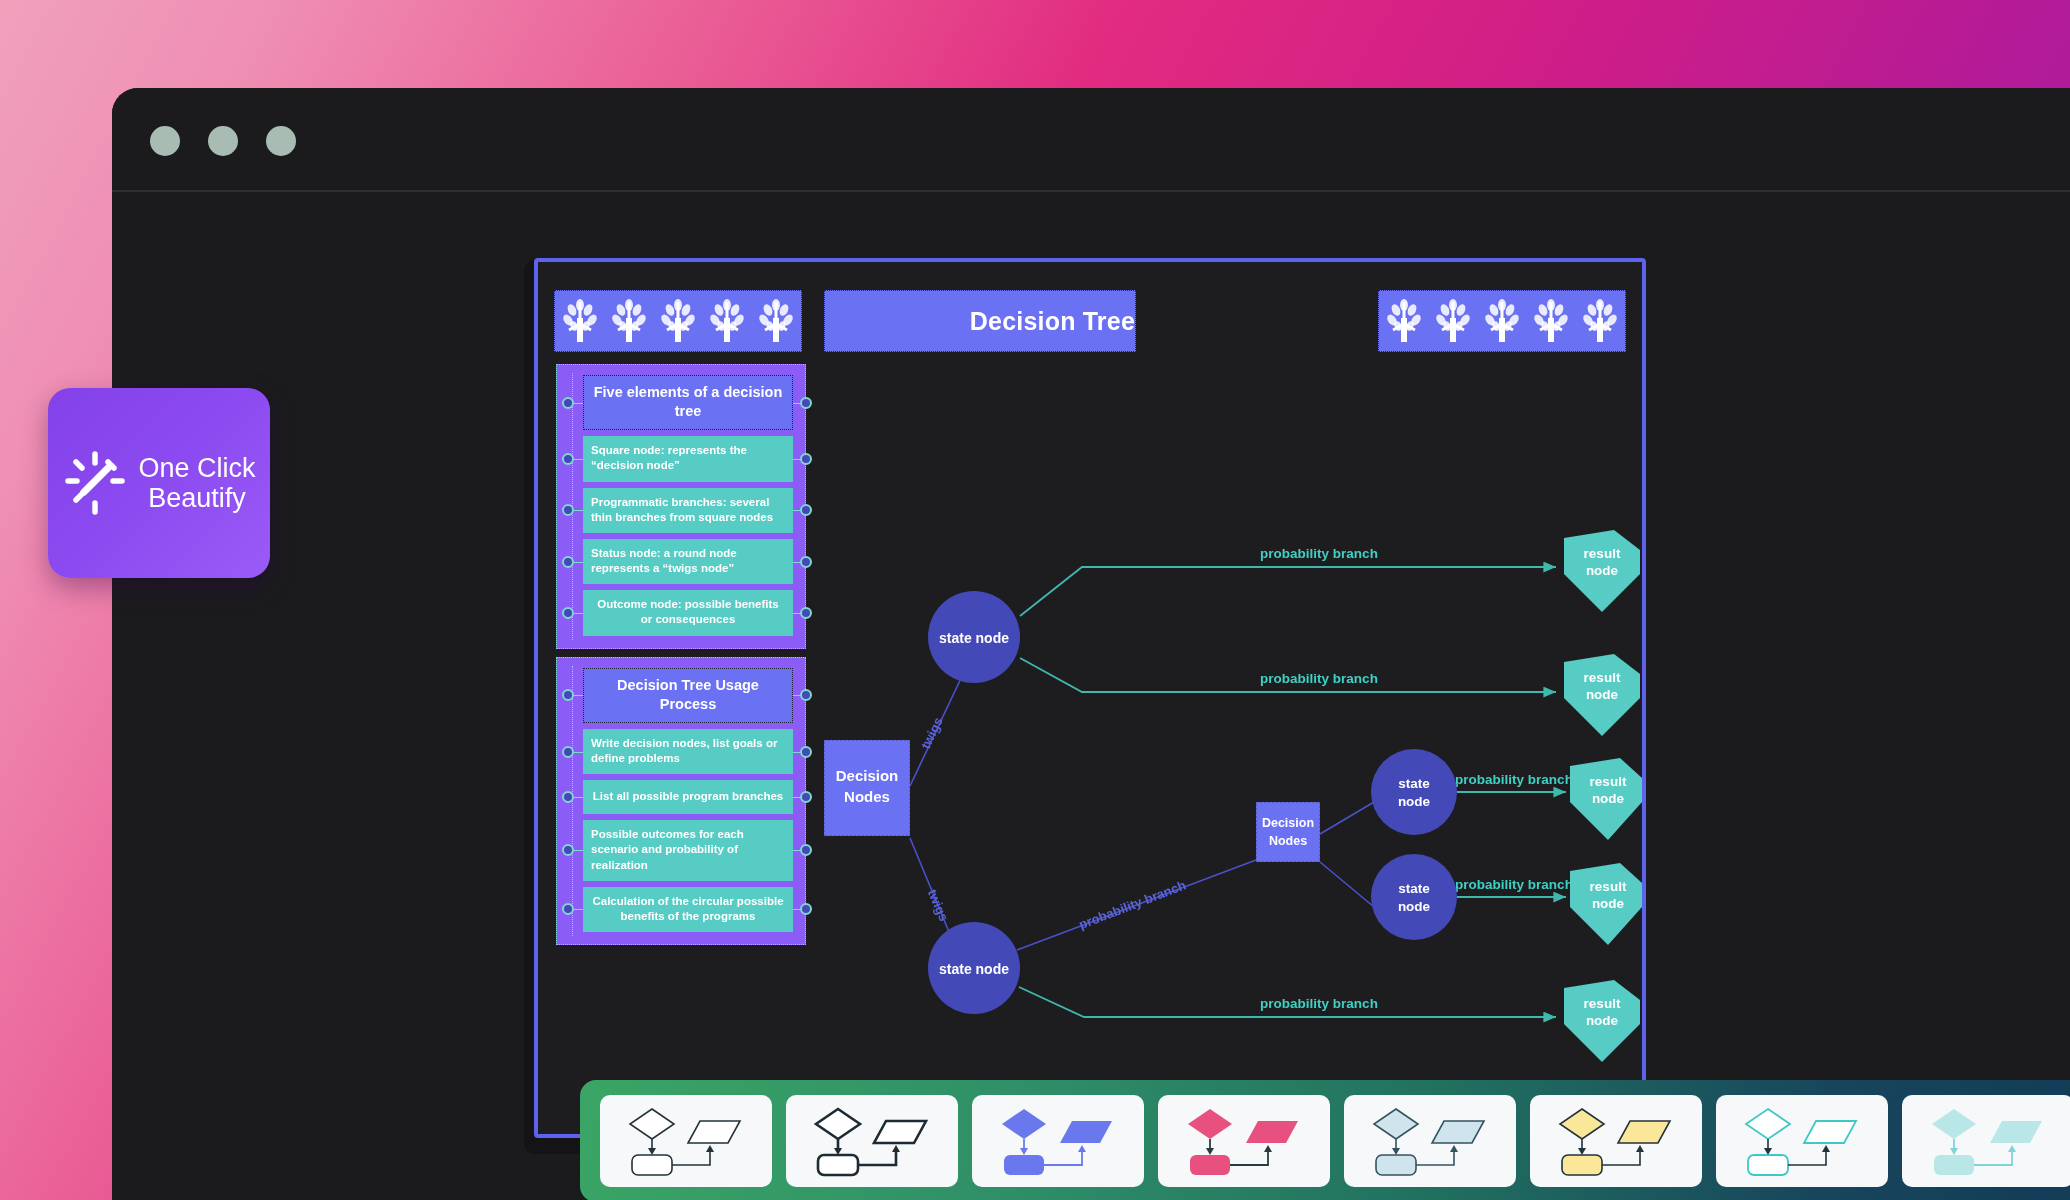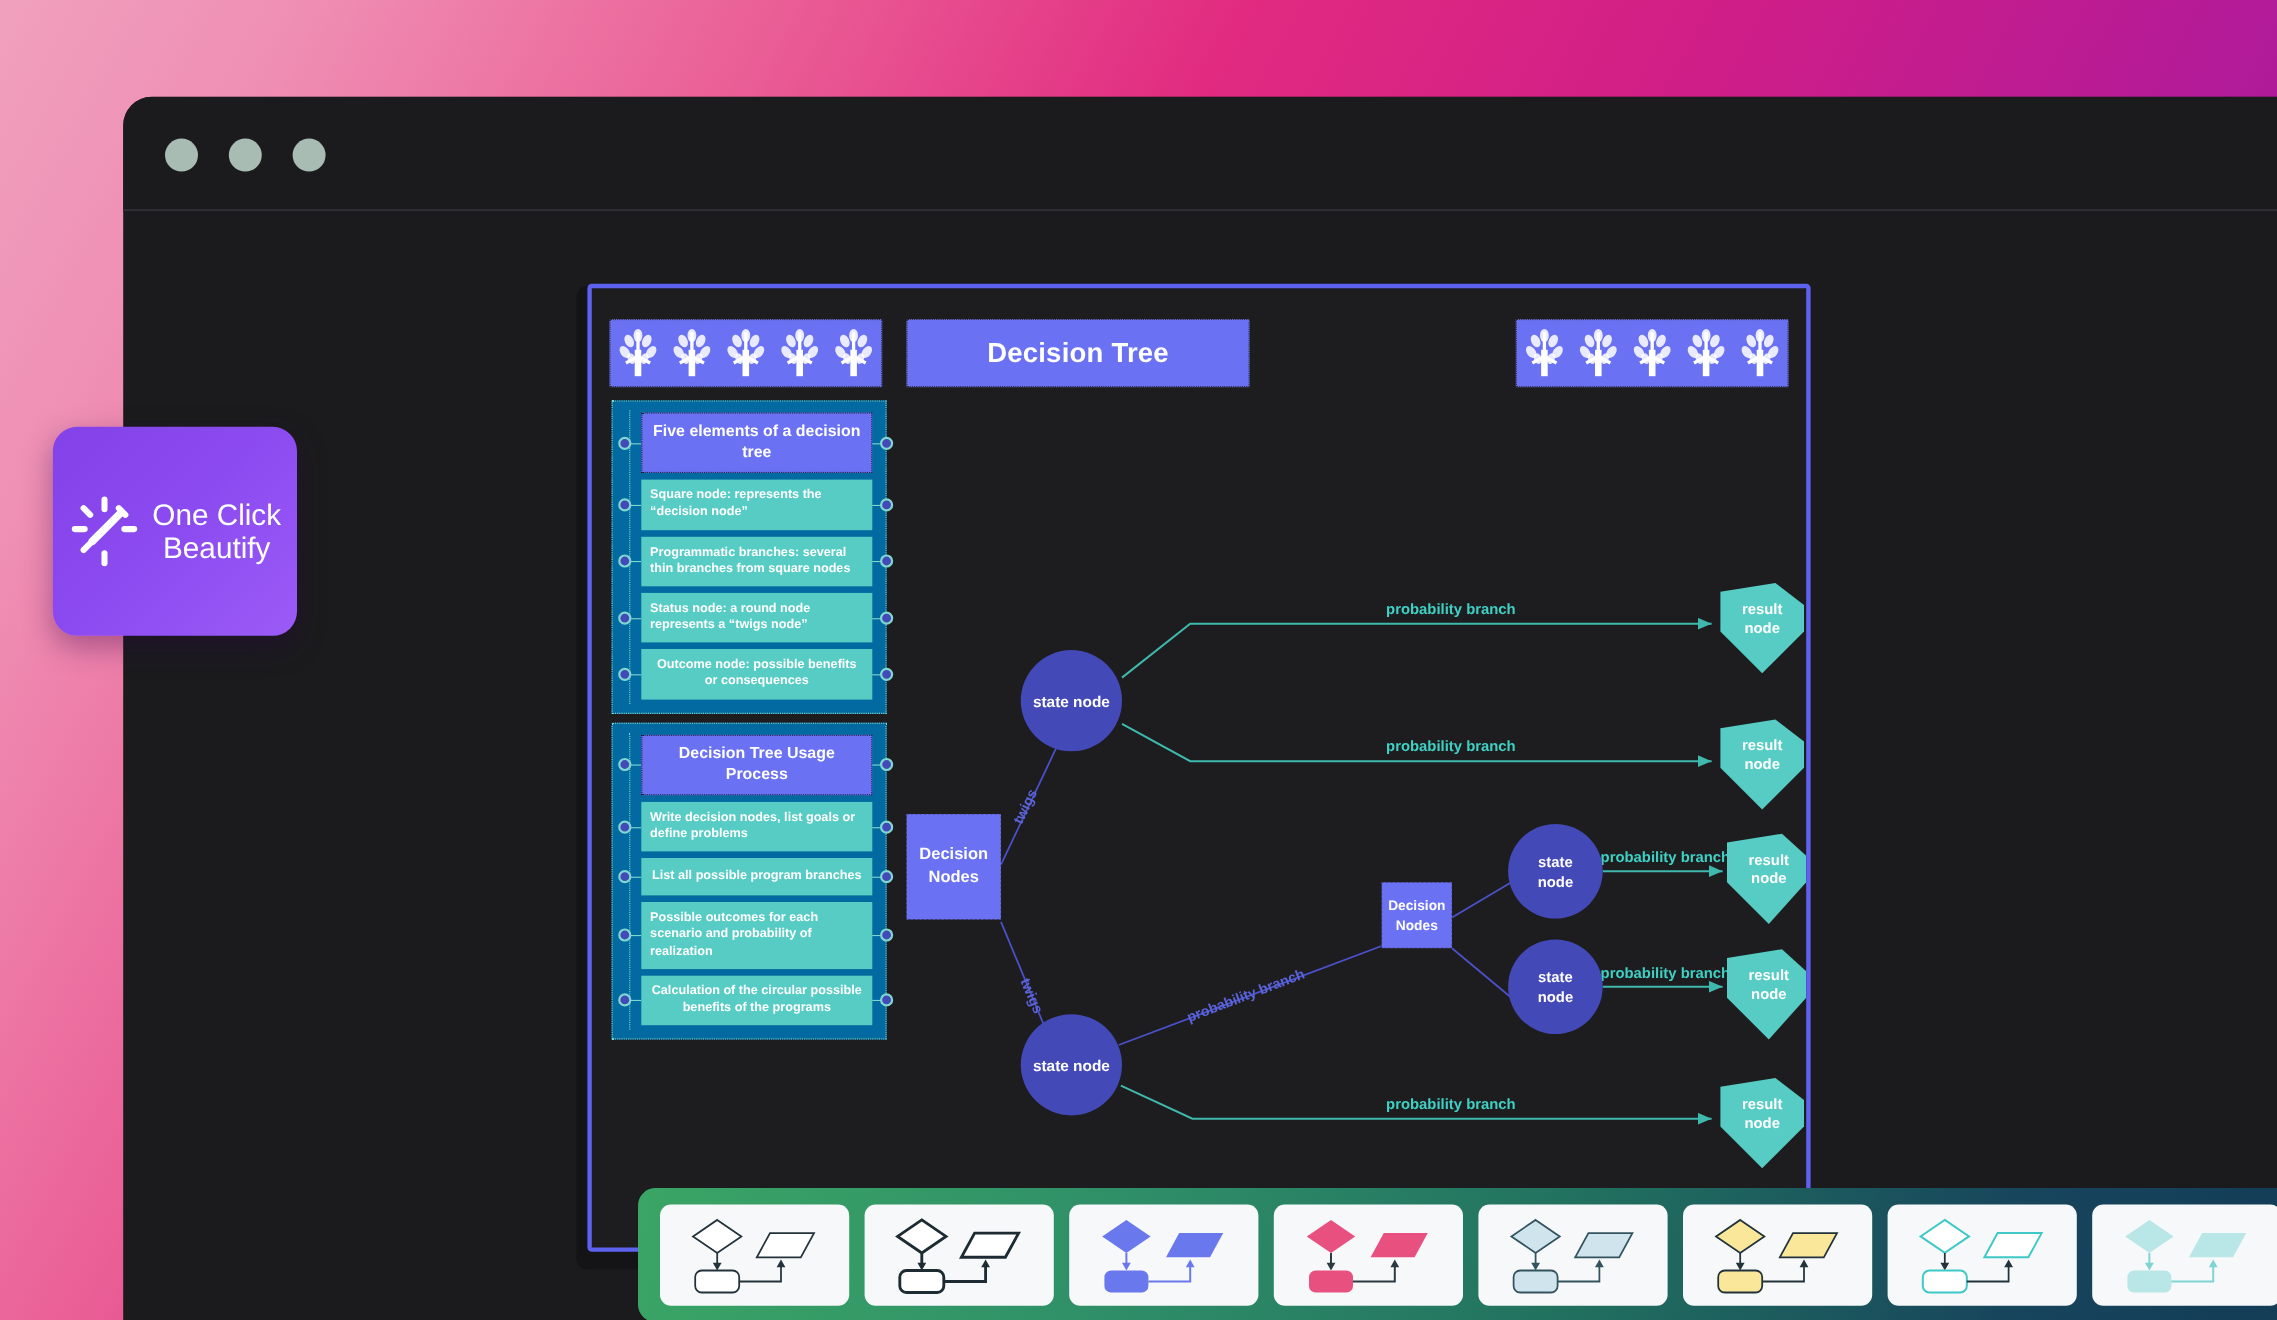--- a/index.html
+++ b/index.html
@@ -57,33 +57,33 @@
   }
   .tree-strip.left  { left: 16px;  top: 28px; width: 248px; }
   .tree-strip.right { right: 16px; top: 28px; width: 248px; }
   .tree-ico { width: 40px; height: 46px; }
 
   
   .title-banner {
     position: absolute; left: 286px; top: 28px;
     width: 312px; height: 62px;
     background: #6a71f2;
-    display: flex; align-items: center; justify-content: center;
+    display: flex; align-items: center; justify-content: flex-end;
     border: 1px dotted #2b2b30;
   }
   .title-banner span {
     color: #ffffff; font-size: 25px; font-weight: bold;
     letter-spacing: .2px;
   }
 
   
   .panels { position: absolute; left: 18px; top: 102px; width: 250px; }
   .panel {
     position: relative;
-    background: #0369a1;
+    background: #8b5cf6;
     border: 1px dotted #7fd8d0;
     padding: 10px 12px 12px 26px;
     margin-bottom: 8px;
   }
   .panel::before {
     content:""; position: absolute; left: 15px; top: 8px; bottom: 8px;
     border-left: 1px dotted #7fd8d0;
   }
   .row { position: relative; margin-bottom: 6px; }
   .row:last-child { margin-bottom: 0; text-align: center; }

